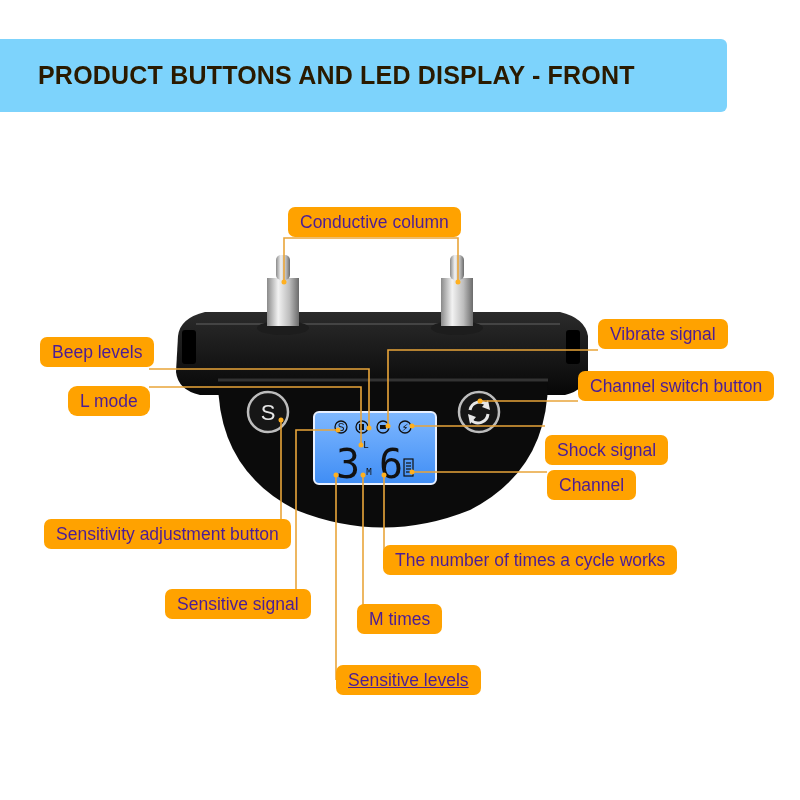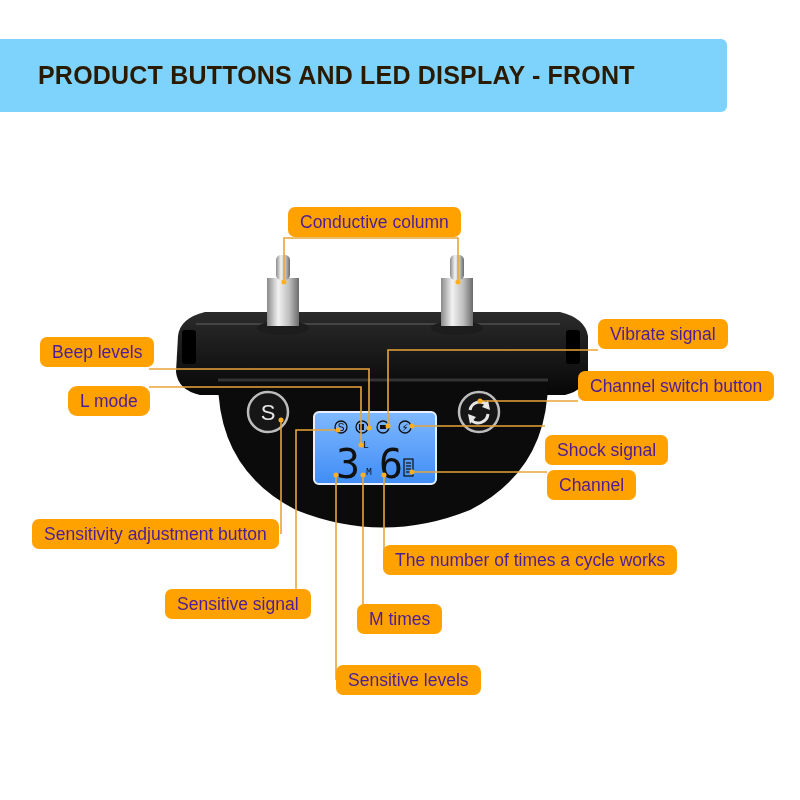--- a/index.html
+++ b/index.html
@@ -142,17 +142,17 @@
   </g>
 </svg>
 
 <div class="label" style="left:288px;top:207px;">Conductive column</div>
 <div class="label" style="left:40px;top:337px;">Beep levels</div>
 <div class="label" style="left:68px;top:386px;border-radius:9px;">L mode</div>
 <div class="label" style="left:598px;top:319px;">Vibrate signal</div>
 <div class="label" style="left:578px;top:371px;">Channel switch button</div>
 <div class="label" style="left:545px;top:423px;margin-top:12px;">Shock signal</div>
 <div class="label" style="left:547px;top:470px;">Channel</div>
-<div class="label" style="left:32px;top:519px;">Sensitivity adjustment button</div>
+<div class="label" style="left:44px;top:519px;">Sensitivity adjustment button</div>
 <div class="label" style="left:383px;top:545px;">The number of times a cycle works</div>
 <div class="label" style="left:165px;top:589px;">Sensitive signal</div>
 <div class="label" style="left:357px;top:604px;">M times</div>
-<div class="label" style="left:336px;top:665px;">Sensitive levels</div>
+<div class="label" style="left:336px;top:665px;text-decoration:underline;">Sensitive levels</div>
 
 </body></html>

